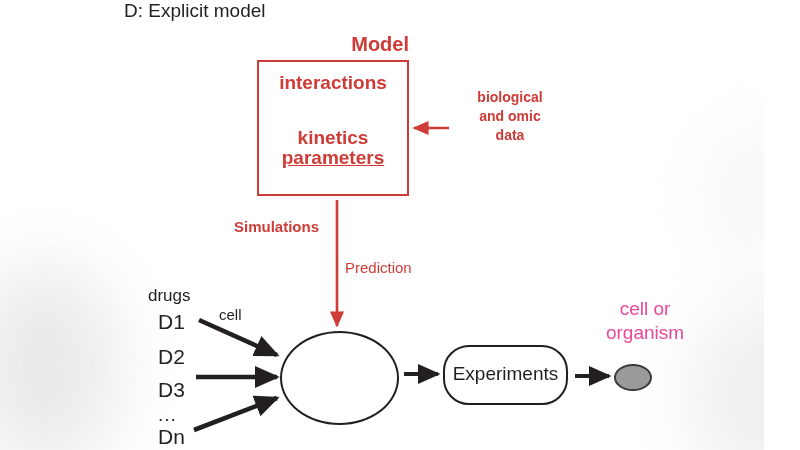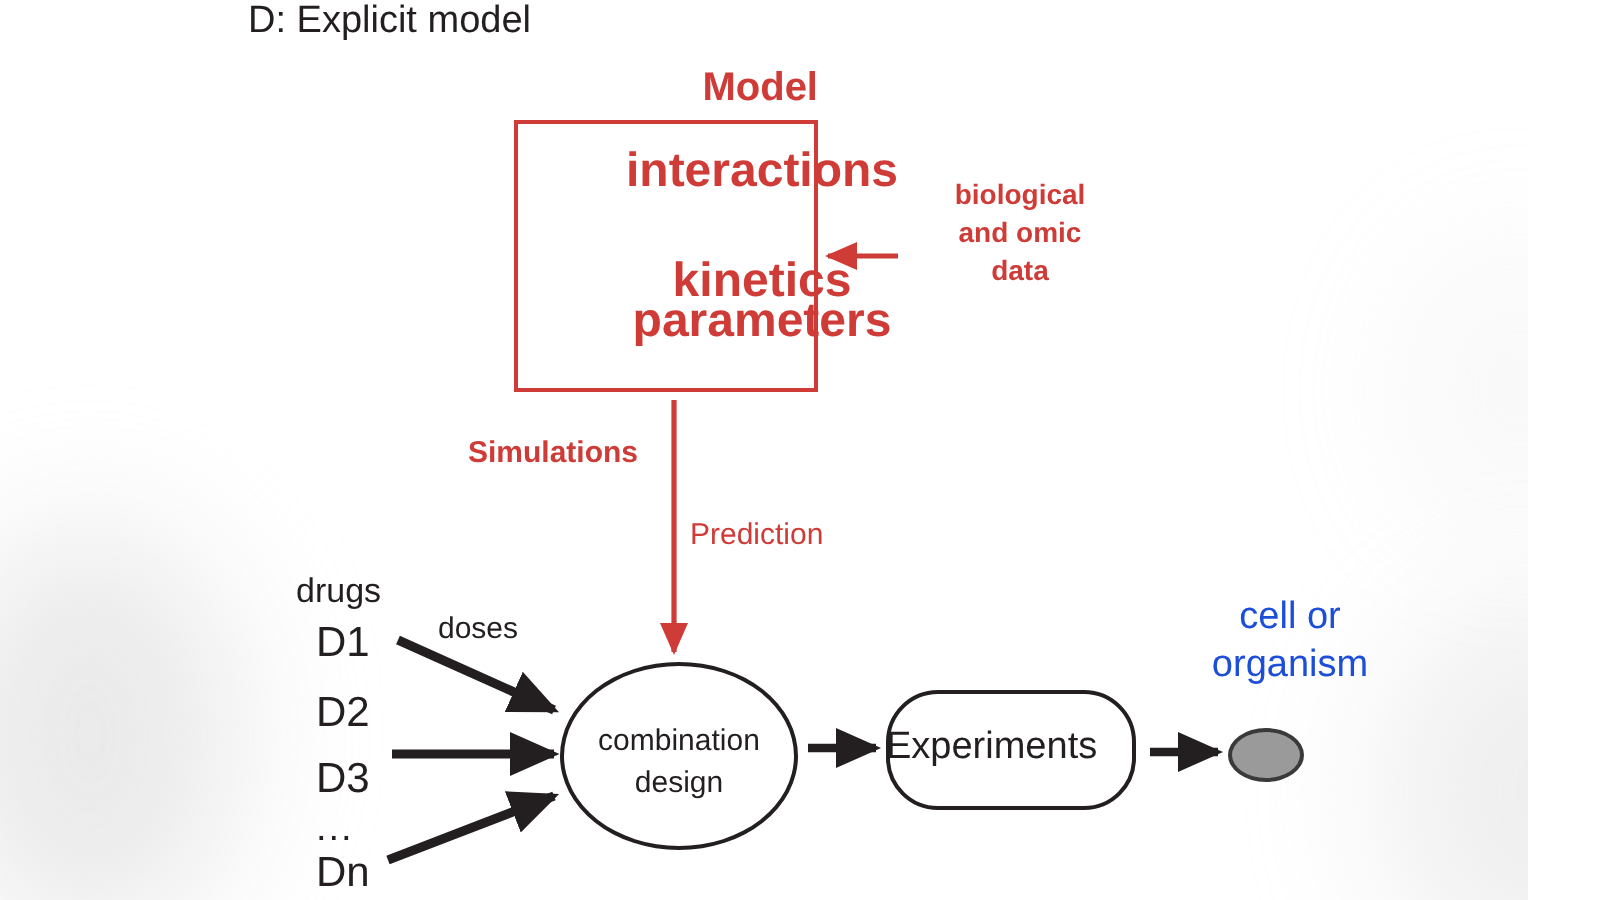--- a/index.html
+++ b/index.html
@@ -62,28 +62,27 @@
     height: 136px;
     border: 2.5px solid var(--red);
     box-sizing: border-box;
     background: #ffffff;
   }
   .model-line {
     position: absolute;
     left: 257px;
     width: 152px;
     text-align: center;
-    font-size: 24px;
-    font-weight: bold;
-    color: var(--red);
-    padding-left: 48px;
+    font-size: 19px;
+    font-weight: bold;
+    color: var(--red);
   }
   #model-line-0 { top: 72px; }
   #model-line-1 { top: 127px; }
-  #model-line-2 { top: 147px; }
+  #model-line-2 { top: 147px; text-decoration: underline; }
 
   
   #data-label {
     left: 451px;
     top: 88px;
     width: 118px;
     text-align: center;
     font-size: 14px;
     font-weight: bold;
     color: var(--red);
@@ -155,34 +154,34 @@
     border: 2px solid #231f20;
     border-radius: 26px;
     box-sizing: border-box;
     background: #ffffff;
   }
   #experiments-text {
     position: absolute;
     left: 443px;
     top: 363px;
     width: 125px;
-    text-align: left;
+    text-align: center;
     font-size: 19px;
     color: #231f20;
   }
 
   
   #cell-label {
     left: 592px;
     top: 297px;
     width: 106px;
     text-align: center;
     font-size: 19px;
     line-height: 1.28;
-    color: #1d4ed8;
+    color: #ec4899;
   }
   #cell-shape {
     position: absolute;
     left: 614px;
     top: 364px;
     width: 38px;
     height: 27px;
     border: 2.5px solid #3a3a3a;
     border-radius: 50%;
     box-sizing: border-box;
@@ -224,25 +223,23 @@
   <div class="label" id="simulations-label">Simulations</div>
   <div class="label" id="prediction-label">Prediction</div>
 
   <div class="label" id="drugs-label">drugs</div>
   <div class="drug-item" id="drug-0">D1</div>
   <div class="drug-item" id="drug-1">D2</div>
   <div class="drug-item" id="drug-2">D3</div>
   <div class="drug-item" id="drug-3">...</div>
   <div class="drug-item" id="drug-4">Dn</div>
 
-  <div class="label" id="doses-label">doses</div>
+  <div class="label" id="doses-label">cell</div>
 
   <div id="combo-ellipse"></div>
-  <div id="combo-text">combination
-design</div>
 
   <div id="experiments-box"></div>
   <div id="experiments-text">Experiments</div>
 
   <div class="label" id="cell-label">cell or
 organism</div>
   <div id="cell-shape"></div>
 
   <svg class="overlay" viewBox="0 0 800 450">
     <defs>

